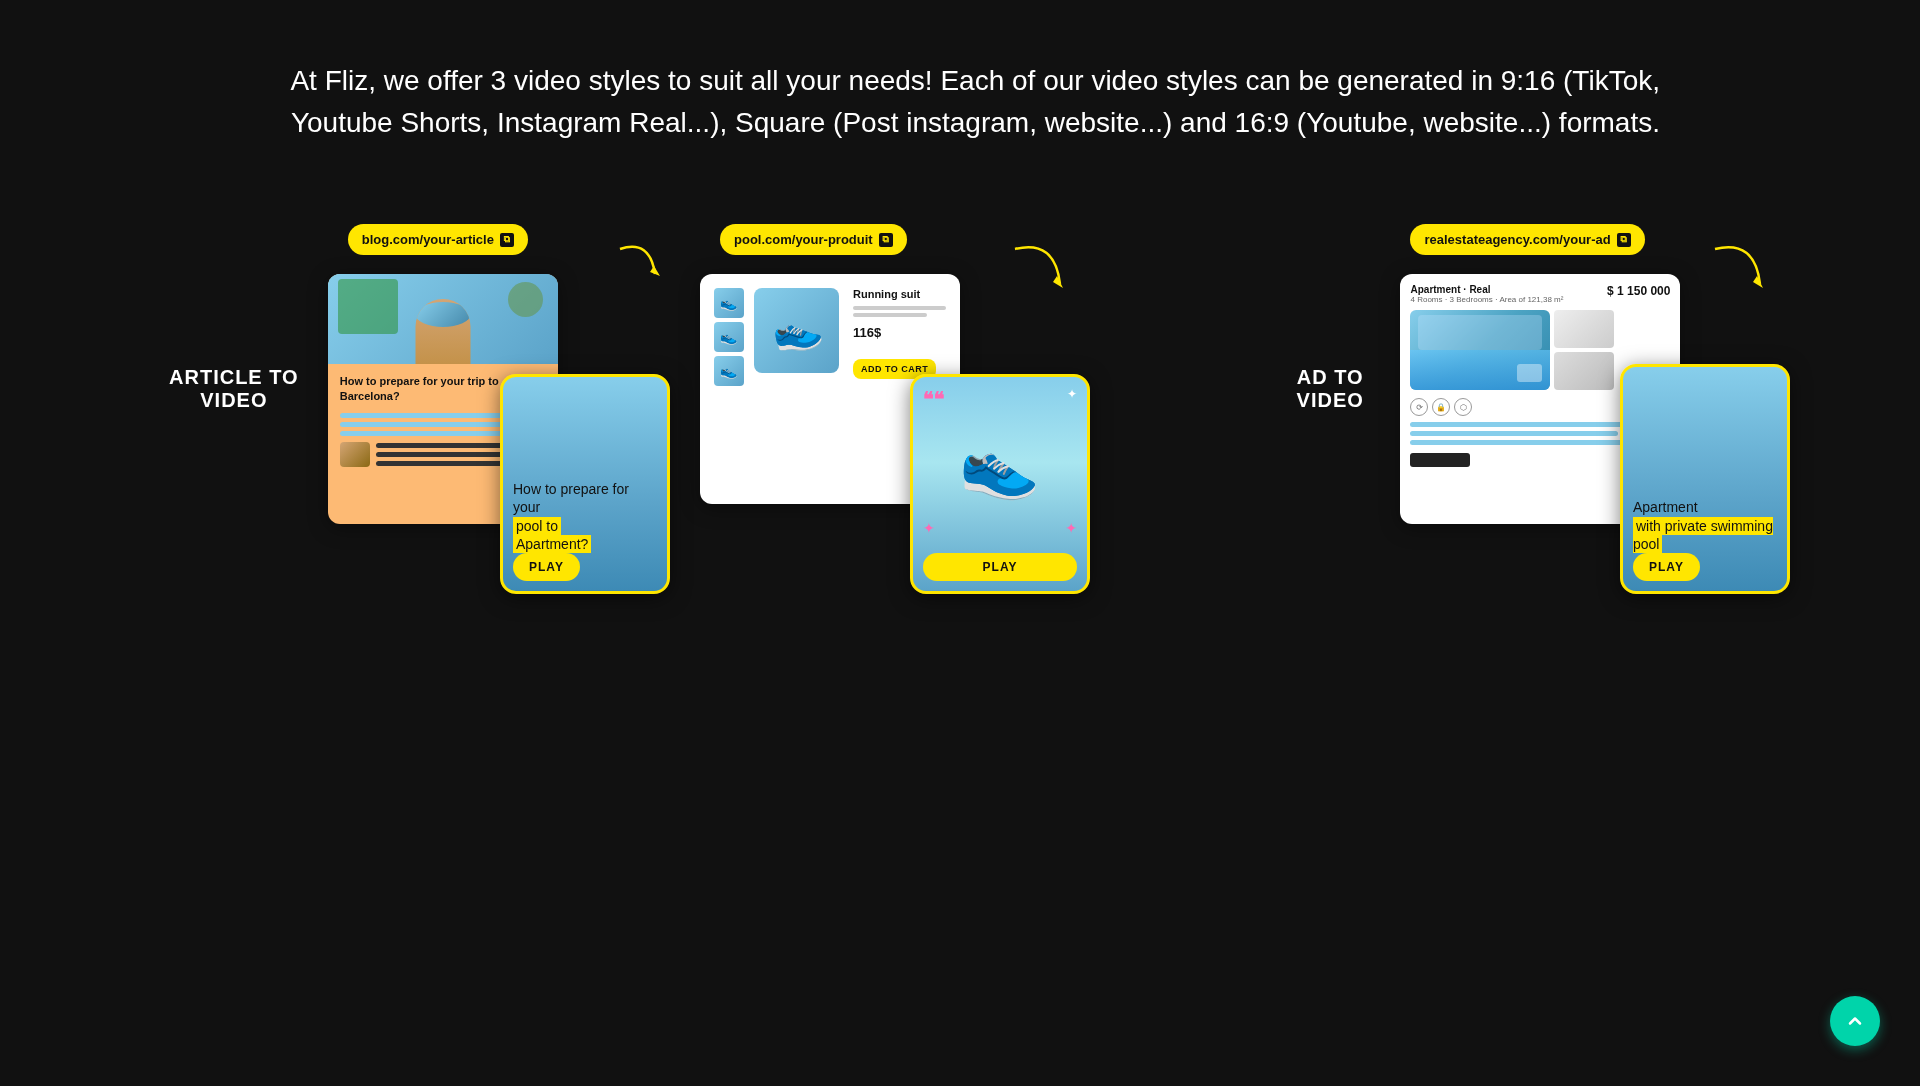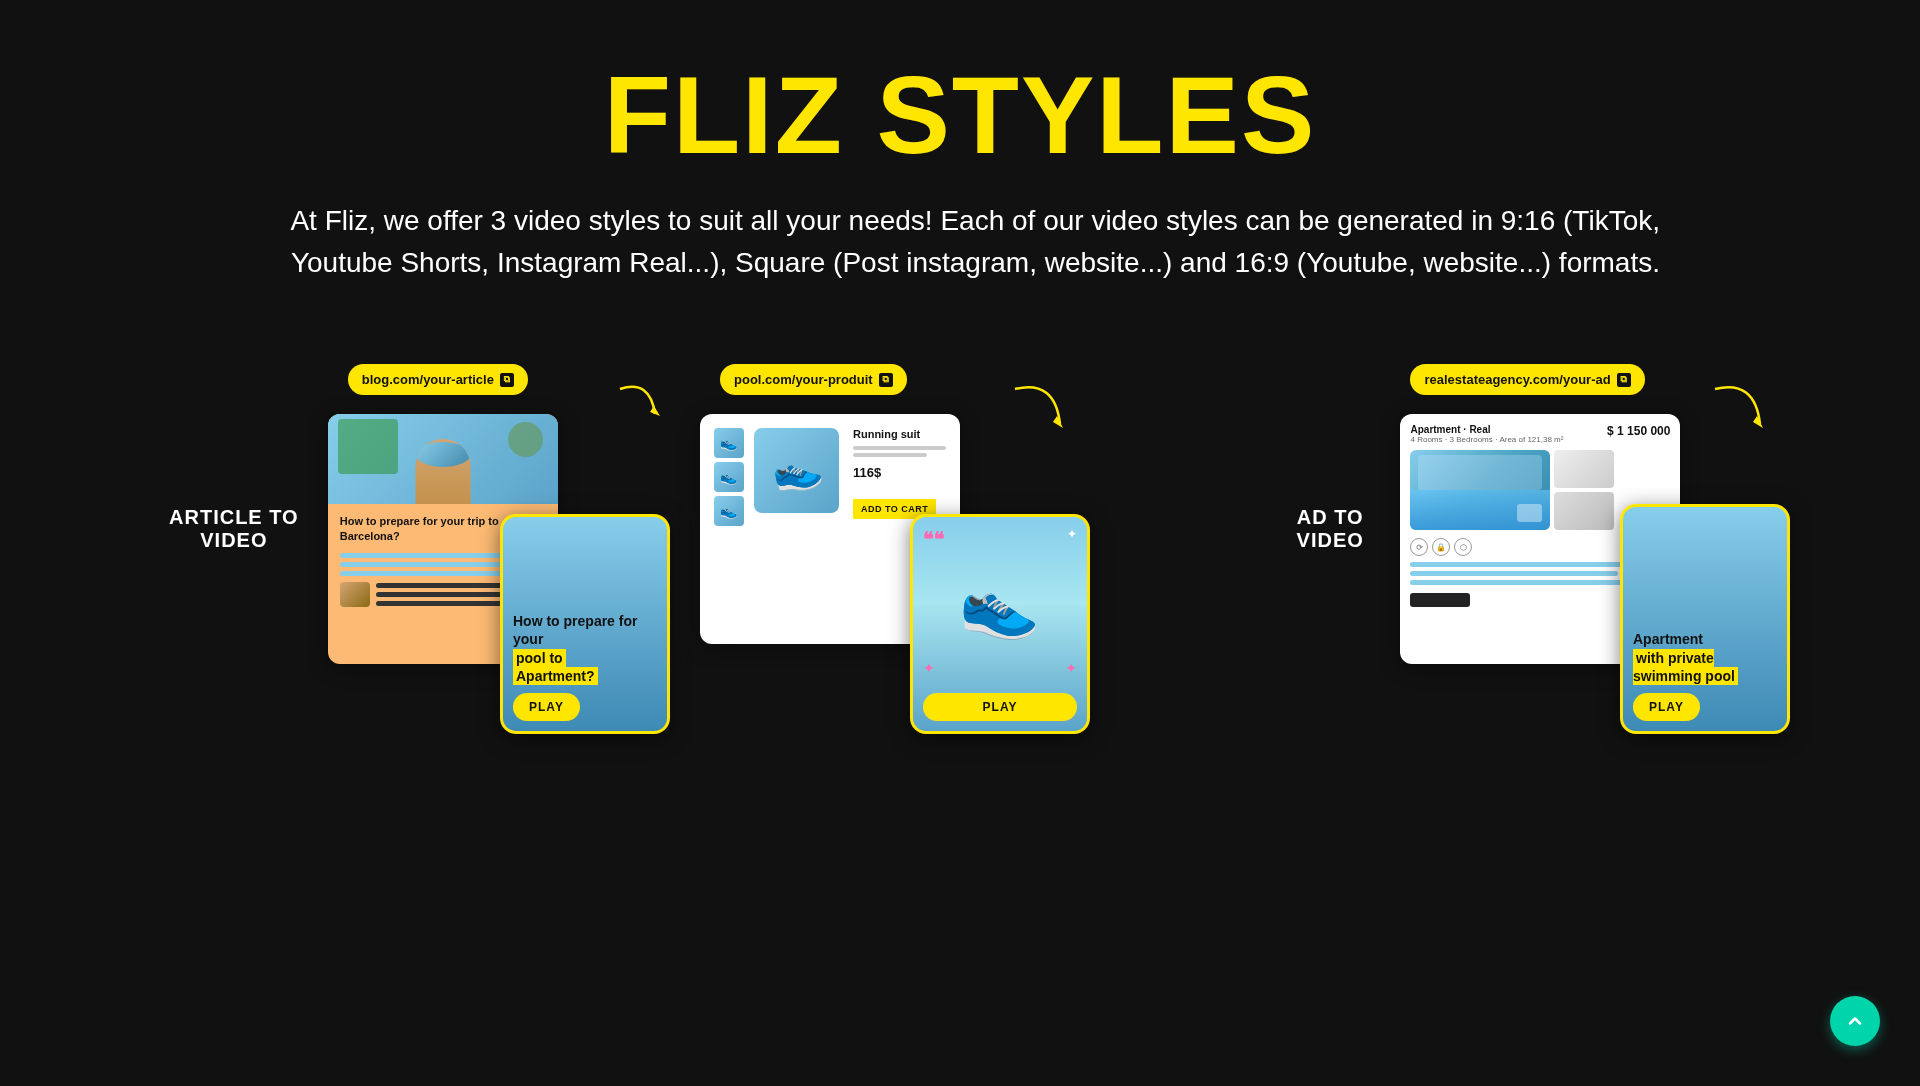--- a/index.html
+++ b/index.html
@@ -178,24 +178,23 @@
       padding: 10px;
       box-shadow: 0 4px 20px rgba(0,0,0,0.5);
     }
 
     .video-card-content {
       background: transparent;
     }
 
     .video-card-title {
       font-size: 14px;
-      font-weight: 700;
+      font-weight: 400;
       color: #111;
       line-height: 1.3;
-      margin-bottom: 8px;
     }
 
     .video-card-title .highlight {
       background: #FFE600;
       padding: 1px 3px;
     }
 
     .play-btn {
       background: #FFE600;
       color: #111;
@@ -286,21 +285,21 @@
       color: #111;
       margin-top: 2px;
     }
 
     .add-cart-btn {
       background: #FFE600;
       color: #111;
       font-size: 9px;
       font-weight: 900;
       padding: 5px 8px;
-      border-radius: 0;
+      border-radius: 8px;
       border: none;
       cursor: pointer;
       letter-spacing: 0.5px;
     }
 
     
     .ecom-video-card {
       position: absolute;
       bottom: 0;
       right: 0;
@@ -488,21 +487,20 @@
       right: -35px;
       z-index: 10;
     }
 
   </style>
 </head>
 <body>
 
 <div class="page-wrapper">
 
-  <h1 class="main-title">FLIZ STYLES</h1>
 
   <p class="subtitle">At Fliz, we offer 3 video styles to suit all your needs! Each of our video styles can be generated in 9:16 (TikTok, Youtube Shorts, Instagram Real...), Square (Post instagram, website...) and 16:9 (Youtube, website...) formats.</p>
 
   <div class="cards-row">
 
     <div class="card-section">
       <div class="card-section-title">ARTICLE TO VIDEO</div>
 
       <div class="card-mockup-container" style="width:360px; height:360px;">
 

